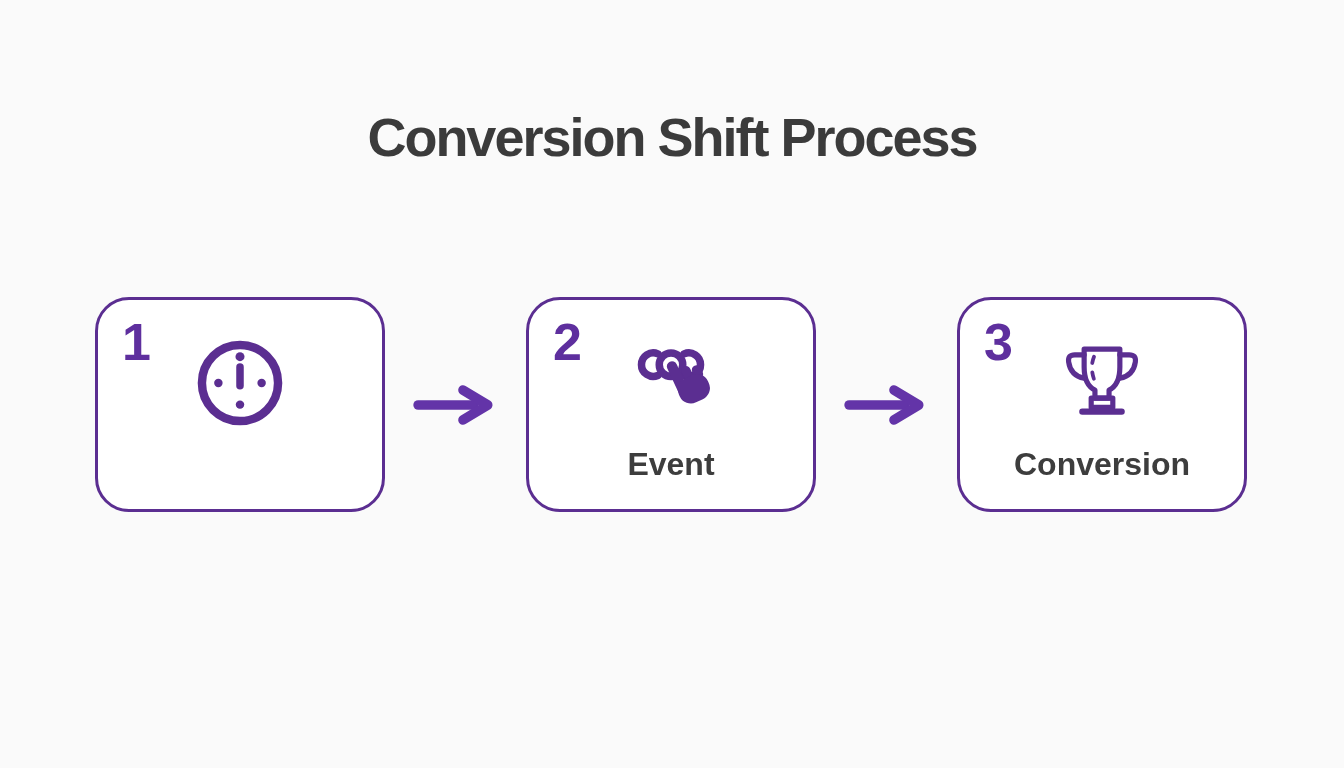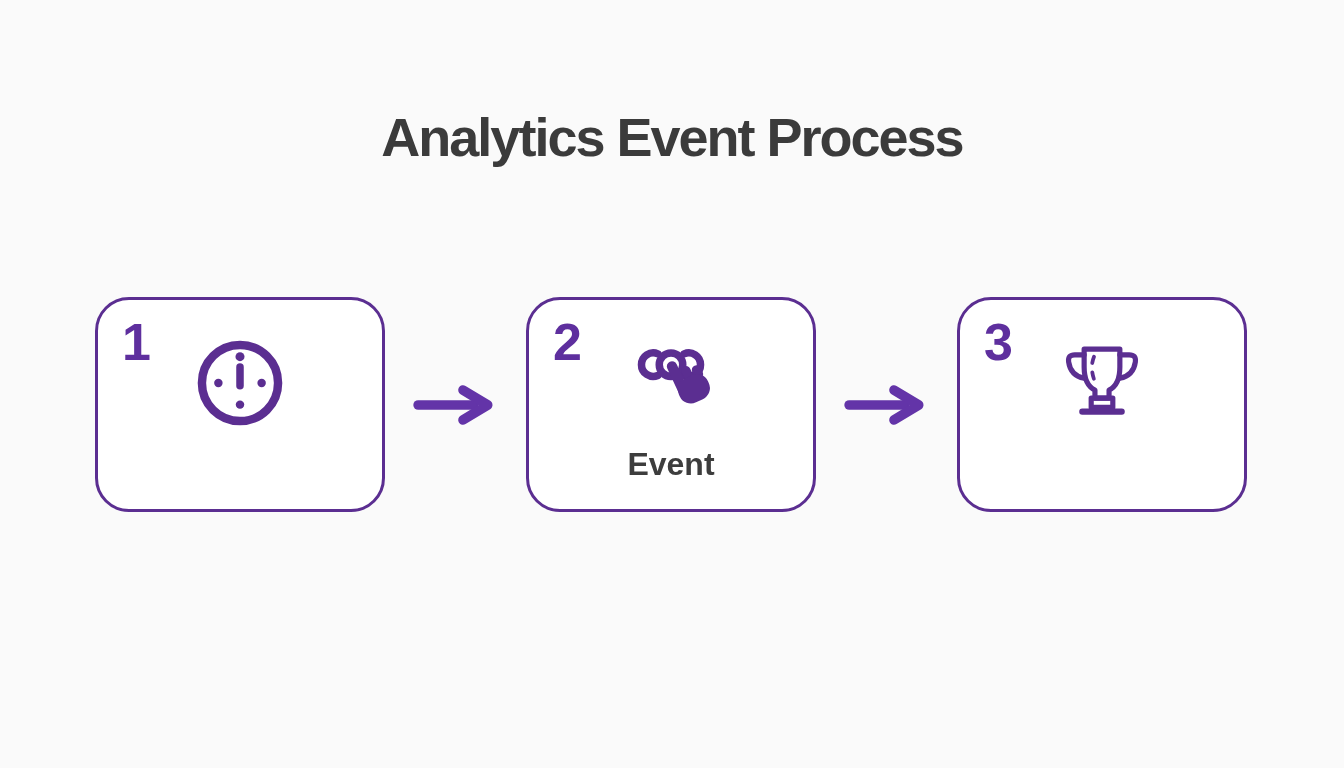--- a/index.html
+++ b/index.html
@@ -79,21 +79,21 @@
     justify-content: center;
     color: var(--arrow);
   }
   .arrow-cell svg { width: 88px; height: 44px; display: block; }
 </style>
 </head>
 <body>
 
 <div class="stage">
 
-  <h1 class="title">Analytics Event Process</h1>
+  <h1 class="title">Conversion Shift Process</h1>
 
   <div class="flow">
 
     <div class="card">
       <span class="number">1</span>
       <span class="icon-wrap">
         <svg viewBox="0 0 100 100" fill="none" stroke="currentColor">
           <circle cx="50" cy="50" r="40.5" stroke-width="9"></circle>
           <circle cx="50" cy="22" r="4.8" fill="currentColor" stroke="none"></circle>
           <line x1="50" y1="33" x2="50" y2="53" stroke-width="8" stroke-linecap="round"></line>
@@ -141,16 +141,17 @@
       <span class="icon-wrap">
         <svg viewBox="0 0 100 100" fill="none" stroke="currentColor" stroke-linejoin="round" stroke-linecap="round">
           <path d="M 31 14 L 69 14 L 69 33 Q 69 52 57.5 57.5 L 57.5 66 L 42.5 66 L 42.5 57.5 Q 31 52 31 33 Z" stroke-width="5.5"></path>
           <path d="M 31 20 L 21 20 Q 13.5 20 14.5 27.5 Q 16.5 42 31 45" stroke-width="5.5"></path>
           <path d="M 69 20 L 79 20 Q 86.5 20 85.5 27.5 Q 83.5 42 69 45" stroke-width="5.5"></path>
           <rect x="38.5" y="66" width="23" height="10" stroke-width="5.5"></rect>
           <line x1="29" y1="80.5" x2="71" y2="80.5" stroke-width="6.5"></line>
           <path d="M 41.5 22 Q 37 33 41.5 46" stroke-width="4" stroke-dasharray="7 10"></path>
         </svg>
       </span>
+      <span class="label">Conversion</span>
     </div>
 
   </div>
 </div>
 
 </body></html>

